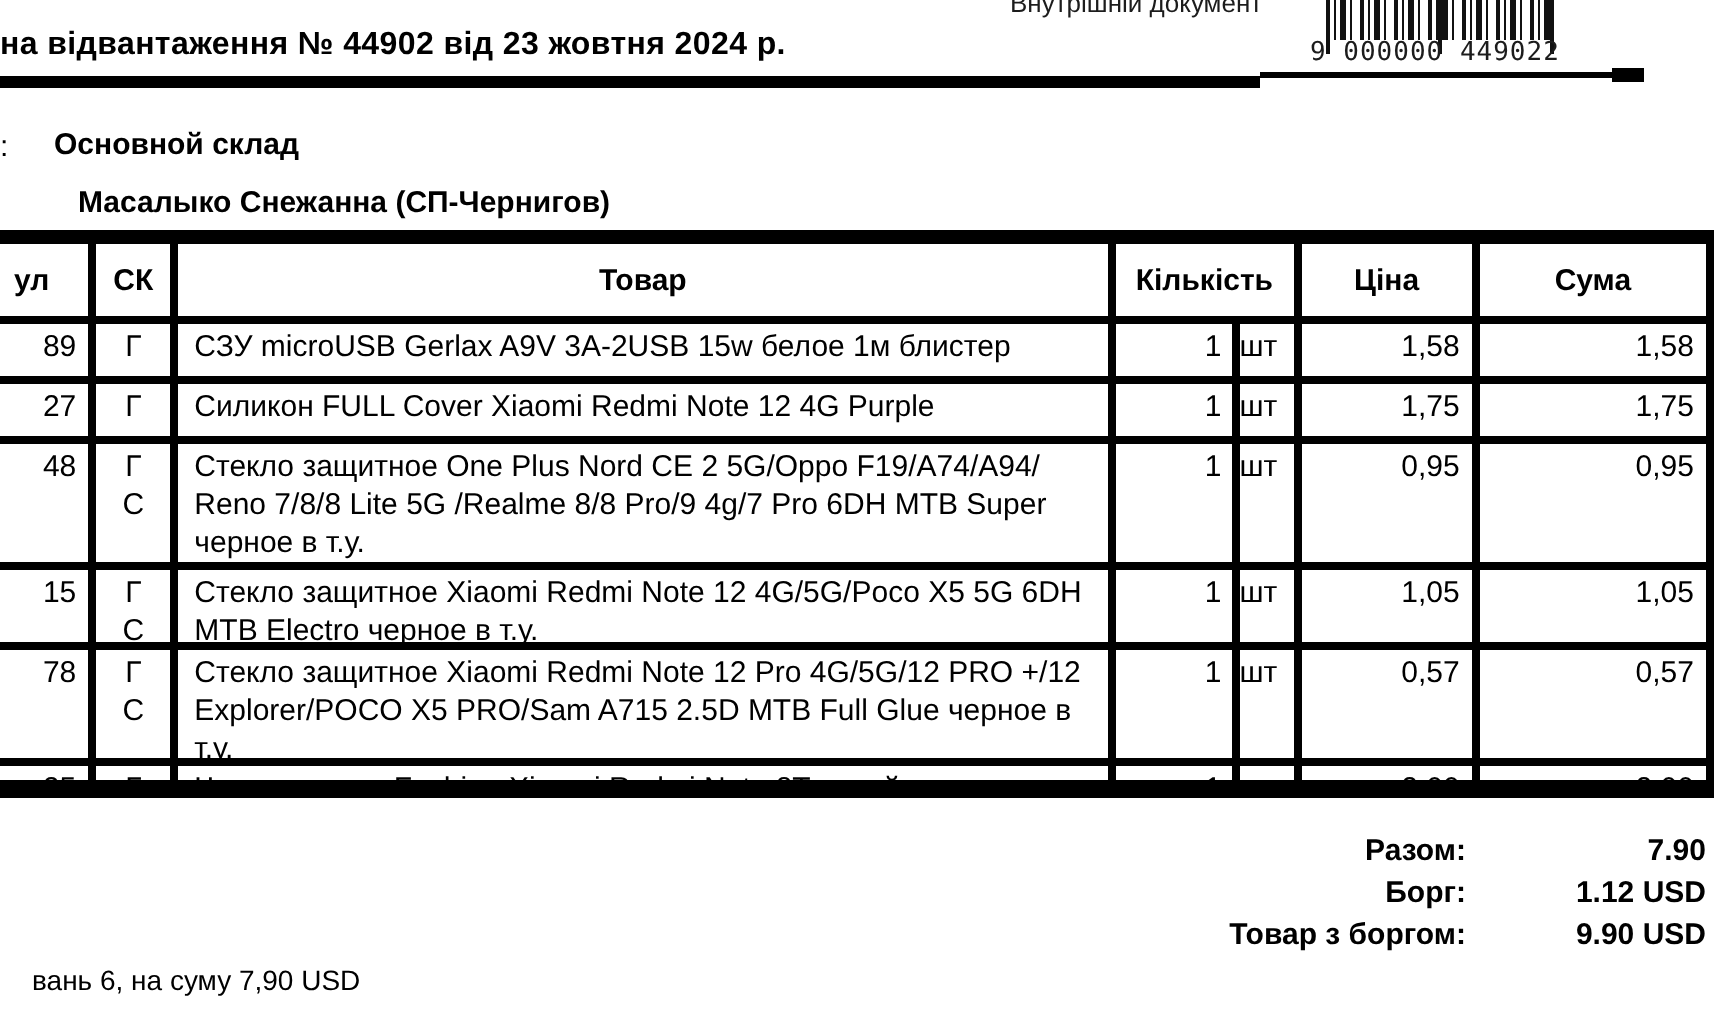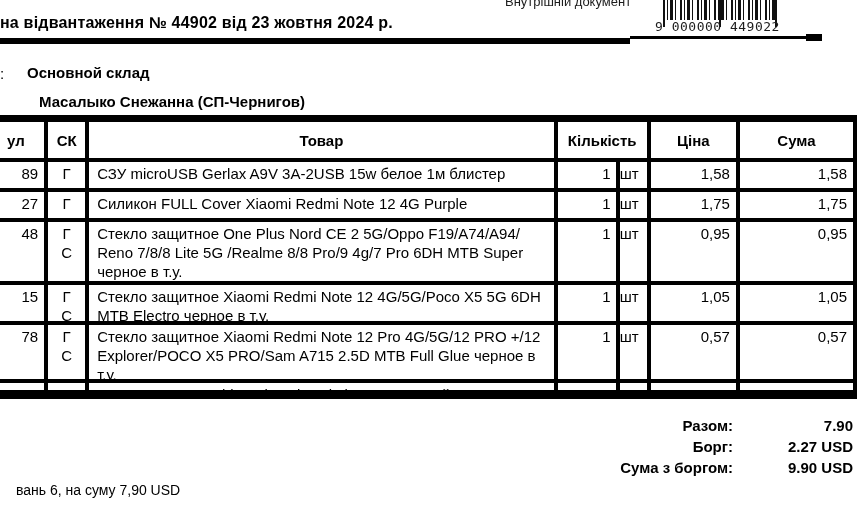--- a/index.html
+++ b/index.html
@@ -240,18 +240,18 @@
             </td>
   </tr>
         </tbody>
     </table>
   </div>
   <div class="bottom-bar"></div>
 
   <div class="tot-label t1">Разом:</div>
   <div class="tot-value t1">7.90</div>
   <div class="tot-label t2">Борг:</div>
-  <div class="tot-value t2">2.27 USD</div>
-  <div class="tot-label t3">Сума з боргом:</div>
+  <div class="tot-value t2">1.12 USD</div>
+  <div class="tot-label t3">Товар з боргом:</div>
   <div class="tot-value t3">9.90 USD</div>
 
   <div class="footer-line">вань 6, на суму 7,90 USD</div>
 </div>
 
 </body></html>

